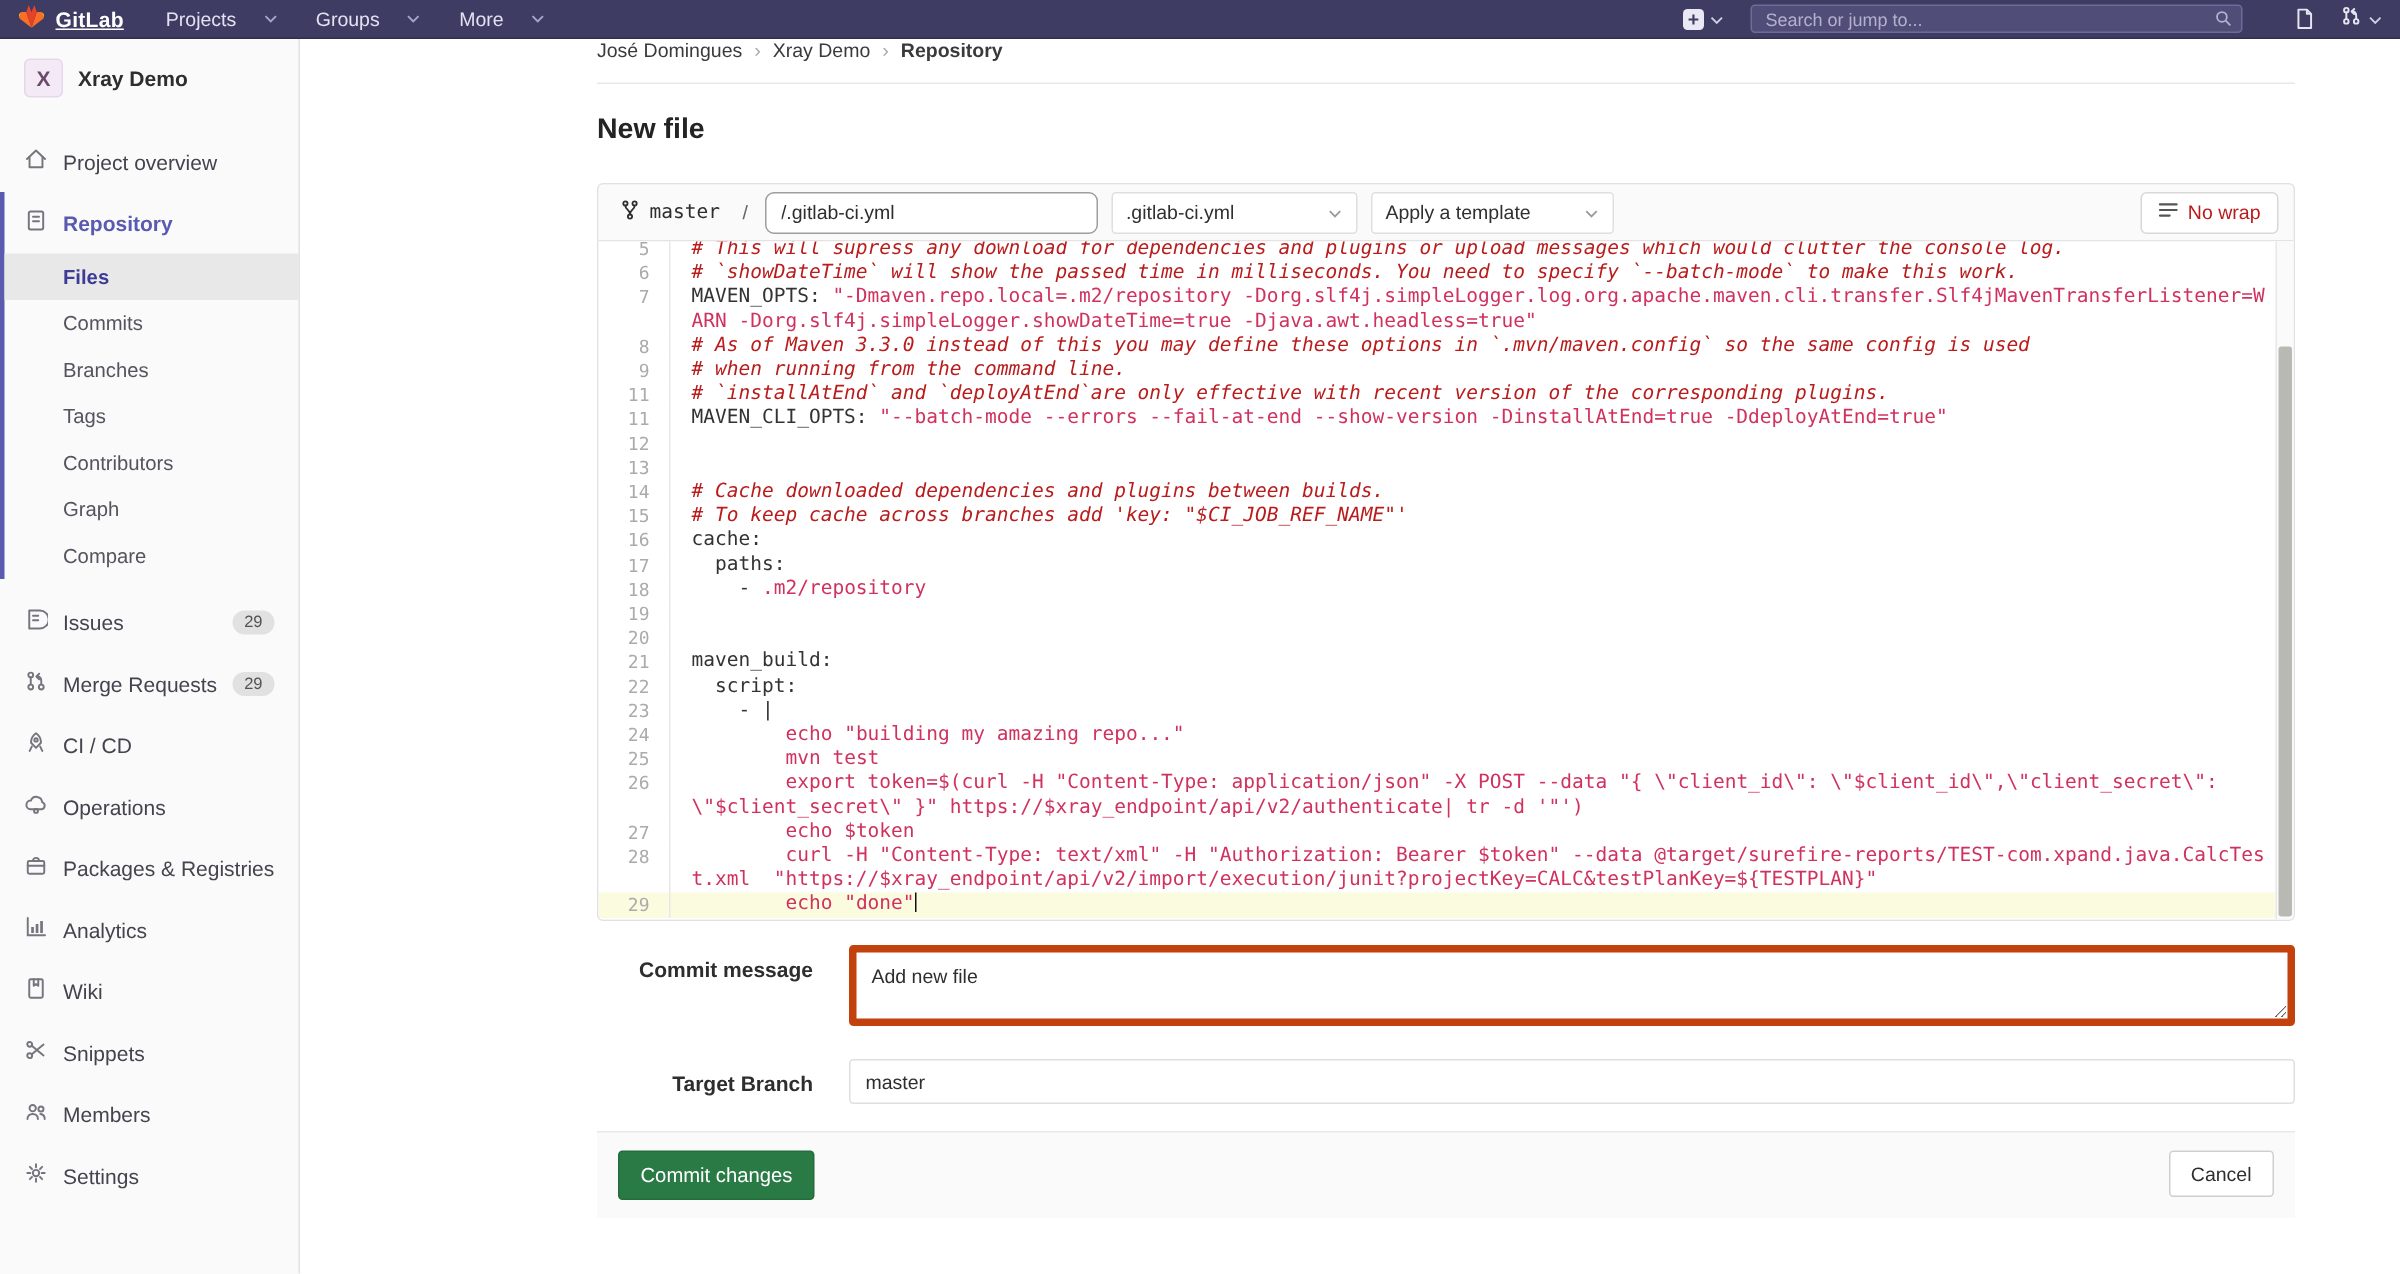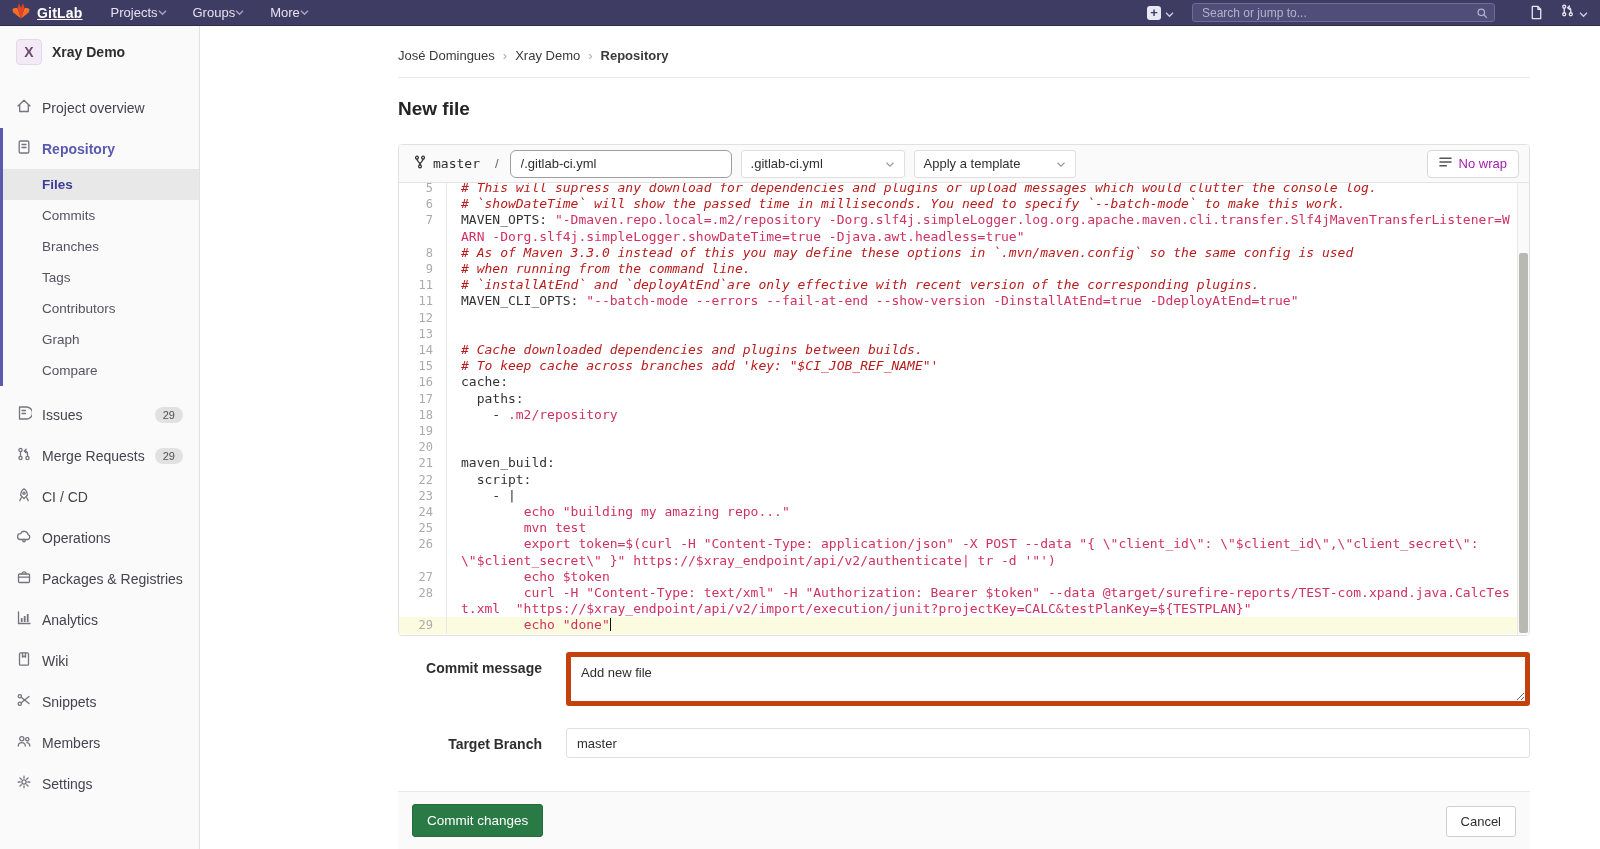--- a/index.html
+++ b/index.html
@@ -6,28 +6,28 @@
   html,body { width:1600px; height:849px; overflow:hidden; background:#fff;
     font-family:"Liberation Sans", sans-serif; color:#2e2e2e; }
 
   
   .navbar { position:fixed; top:0; left:0; right:0; height:26px; background:var(--navbar-bg,#3e3c62);
     display:flex; align-items:center; justify-content:space-between; padding:0 12px; z-index:30;
     border-bottom:1px solid #2f2d50; }
   .nav-left, .nav-right { display:flex; align-items:center; }
   .brand { display:flex; align-items:center; gap:7px; margin-right:28px; cursor:pointer; }
   .brand-text { color:#fff; font-weight:700; font-size:14px; letter-spacing:.2px;text-decoration:underline; }
-  .nav-item { display:flex; align-items:center; gap:0; color:#e4e2f2; font-size:13px;
+  .nav-item { display:flex; align-items:center; gap:18px; color:#e4e2f2; font-size:13px;
     margin-right:26px; cursor:pointer; }
   .nav-item svg, .icon-chev svg { display:block; }
   .plus-group { display:flex; align-items:center; gap:4px; margin-right:18px; cursor:pointer; }
   .plus-box { width:14px; height:14px; border-radius:3px; background:#e9e8f4; color:#3e3c62;
     font-size:13px; font-weight:700; line-height:13px; text-align:center; display:inline-block; }
   .search-wrap { position:relative; margin-right:18px; }
-  .search-input { width:303px; height:19px; background:#504e78; border:1px solid #6e6c96;
+  .search-input { width:328px; height:19px; background:#504e78; border:1px solid #6e6c96;
     border-radius:3px; color:#d7d5e8; font-size:12px; padding:0 24px 0 9px; outline:none; }
   .search-input::placeholder { color:#b3b1ce; }
   .search-ico { position:absolute; right:6px; top:3px; }
   .nav-ico { margin-left:16px; cursor:pointer; display:flex; align-items:center; gap:4px; }
 
   
   .sidebar { position:fixed; top:26px; left:0; bottom:0; width:200px; background:#fafafa;
     border-right:1px solid #e1e1e1; z-index:20; }
   .project-head { display:flex; align-items:center; gap:10px; padding:13px 16px 12px; cursor:pointer; }
   .avatar { width:26px; height:26px; border-radius:4px; background:#f3eaf6; border:1px solid #e5d7ea;
@@ -40,21 +40,21 @@
   .badge { background:var(--badge-bg,#e1e1e1); color:#525252; font-size:11px; border-radius:9px;
     padding:2px 8px; font-weight:400; }
   .side-group { border-left:3px solid var(--accent,#5a5ab0); margin-bottom:8px; }
   .side-group .side-item { padding-left:13px; }
   .side-group > .side-item .s-label { color:var(--accent,#5a5ab0); font-weight:700; }
   .submenu { list-style:none; }
   .submenu li { padding:8px 16px 8px 39px; font-size:13.5px; color:#55535e; cursor:pointer; }
   .submenu li.active { background:#e8e8e8; color:#3c3c96; font-weight:700; }
 
   
-  .main { margin-left:200px; padding-top:36px; }
+  .main { margin-left:200px; padding-top:14px; }
   .container { width:1132px; margin-left:198px; padding-top:12px; }
   .breadcrumb { font-size:13px; color:#3a3a3a; padding-bottom:14px; border-bottom:1px solid #e8e8e8;
     display:flex; align-items:center; gap:8px; }
   .crumb { cursor:pointer; }
   .crumb.last { font-weight:700; cursor:default; }
   .crumb-sep { color:#a9a9a9; font-size:13px; }
   .page-title { font-size:19px; font-weight:700; margin:20px 0 24px; color:#242424; }
 
   
   .editor-panel { border:1px solid #e1e1e1; border-radius:4px; overflow:hidden; }
@@ -66,21 +66,21 @@
   .fname { width:222px; height:28px; border:1px solid #9e9e9e; border-radius:6px; padding:0 10px;
     font-size:13px; color:#2e2e2e; outline:none; }
   .tb-select { height:28px; border:1px solid #dfdfdf; border-radius:3px; background:#fff;
     display:flex; align-items:center; justify-content:space-between; padding:0 9px; font-size:13px;
     color:#303030; cursor:pointer; }
   .tb-select .chev { color:#9a9a9a; }
   .sel-type { width:164px; }
   .sel-template { width:162px; }
   .tb-spacer { flex:1; }
   .nowrap-btn { height:28px; border:1px solid #d8d8d8; border-radius:4px; background:#fff;
-    display:flex; align-items:center; gap:7px; padding:0 11px; font-size:13px; color:#a21caf; cursor:pointer; }
+    display:flex; align-items:center; gap:7px; padding:0 11px; font-size:13px; color:#b91c1c; cursor:pointer; }
 
   
   .code-area { position:relative; background:#fff; height:452px; overflow:hidden; }
   .code-scroll { margin-top:-3px; padding-right:12px; }
   .code-row { display:flex; line-height:16.2px; }
   .code-row.active { background:var(--active-line,#fbfbe0); }
   .gutter { width:48px; flex:0 0 48px; text-align:right; padding-right:13px; color:#ababab;
     font-family:"DejaVu Sans Mono", monospace; font-size:12px; border-right:1px solid #e8e8e8;
     user-select:none; }
   .code-pre { flex:1; padding-left:14px; font-family:"DejaVu Sans Mono", monospace; font-size:13px;
@@ -97,22 +97,22 @@
 
   
   .form-row { display:flex; align-items:flex-start; margin-top:16px; }
   .form-row label { width:168px; flex:0 0 168px; text-align:right; padding-right:24px;
     font-weight:700; font-size:14px; color:#2e2e2e; padding-top:8px; }
   .commit-msg { flex:1; height:54px; border:5px solid #c2410c; border-radius:3px; resize:vertical;
     font-family:"Liberation Sans", sans-serif; font-size:13px; color:#2e2e2e; padding:8px 10px; outline:none; }
   .branch-input { flex:1; height:30px; border:1px solid #dfdfdf; border-radius:3px; font-size:13px;
     color:#2e2e2e; padding:0 10px; outline:none; }
   .form-row.branch-row { margin-top:22px; }
-  .form-footer { margin-top:33px; background:#fafafa; border-top:1px solid #e8e8e8;
-    padding:12px 14px; display:flex; align-items:flex-end; justify-content:space-between; }
+  .form-footer { margin-top:18px; background:#fafafa; border-top:1px solid #e8e8e8;
+    padding:12px 14px; display:flex; align-items:flex-start; justify-content:space-between; }
   .btn-green { background:var(--btn-green,#2a7a45); color:#fff; border:1px solid #256c3d;
     border-radius:3px; padding:8px 14px; font-size:13.5px; cursor:pointer;
     font-family:"Liberation Sans", sans-serif; }
   .btn-cancel { background:#fff; color:#2e2e2e; border:1px solid #cfcfcf; border-radius:3px;
     padding:7px 14px; font-size:13px; cursor:pointer; font-family:"Liberation Sans", sans-serif; }
 </style>
 </head>
 <body>
 
 <nav class="navbar">

